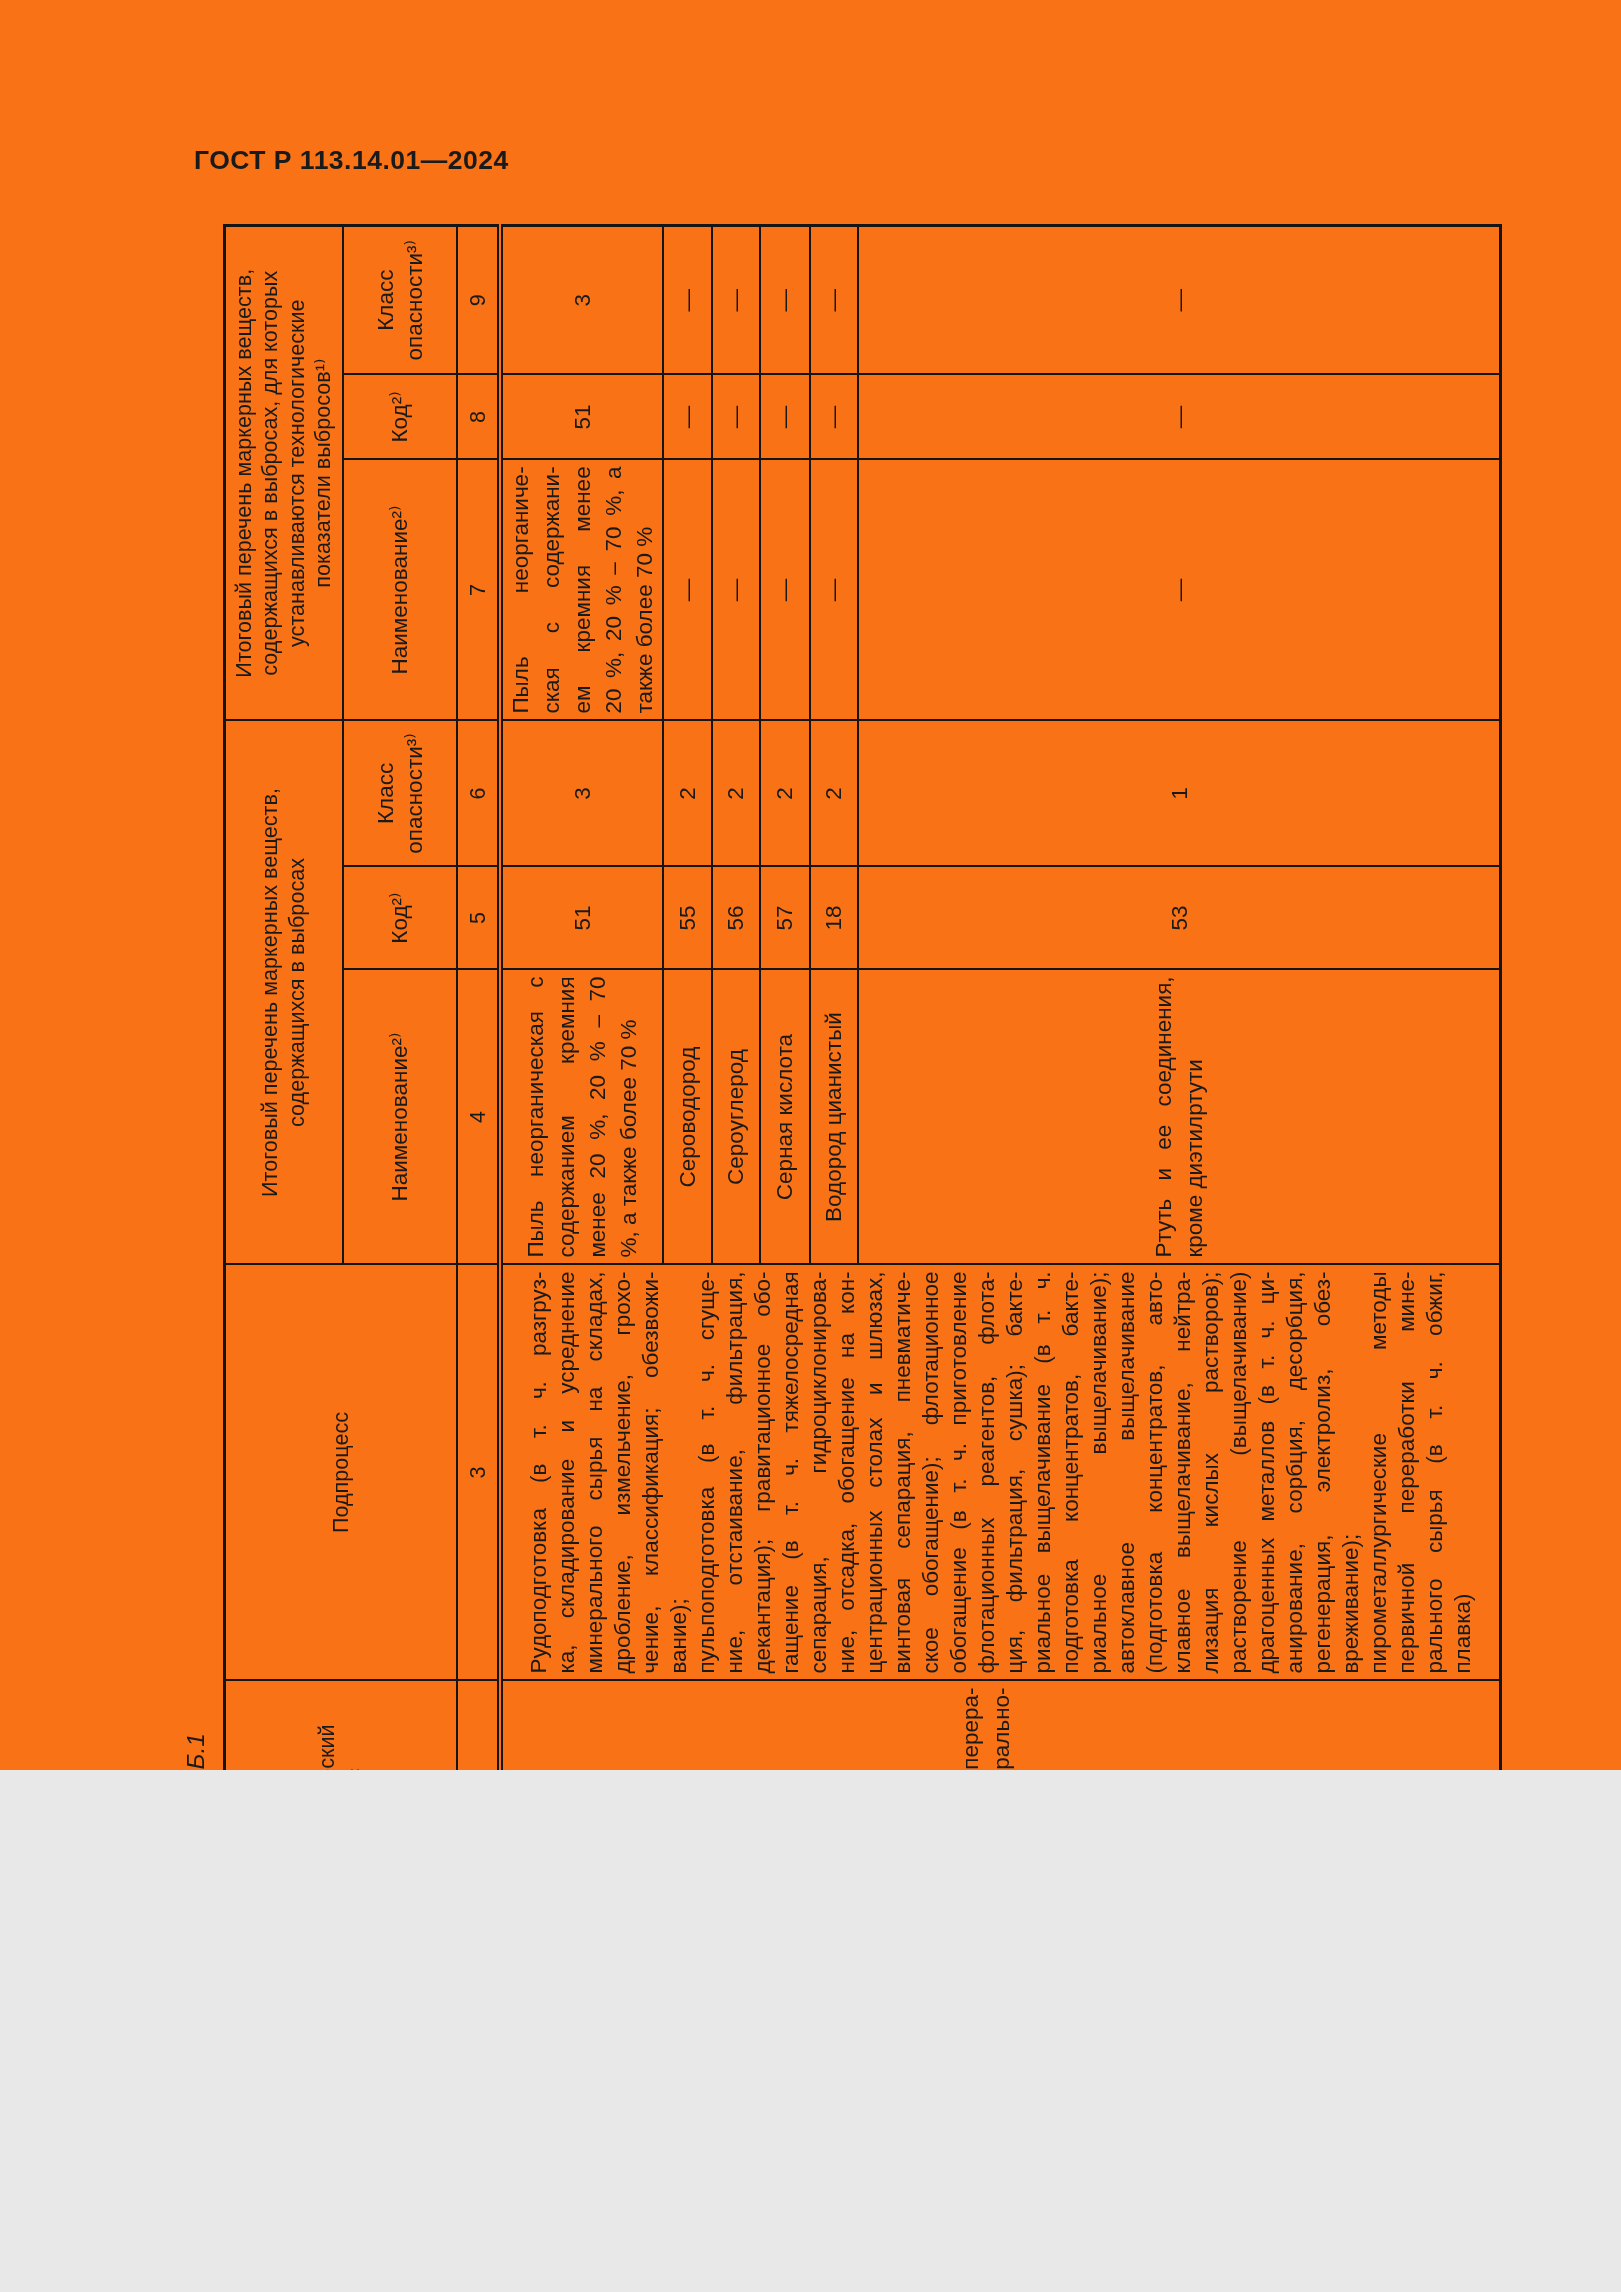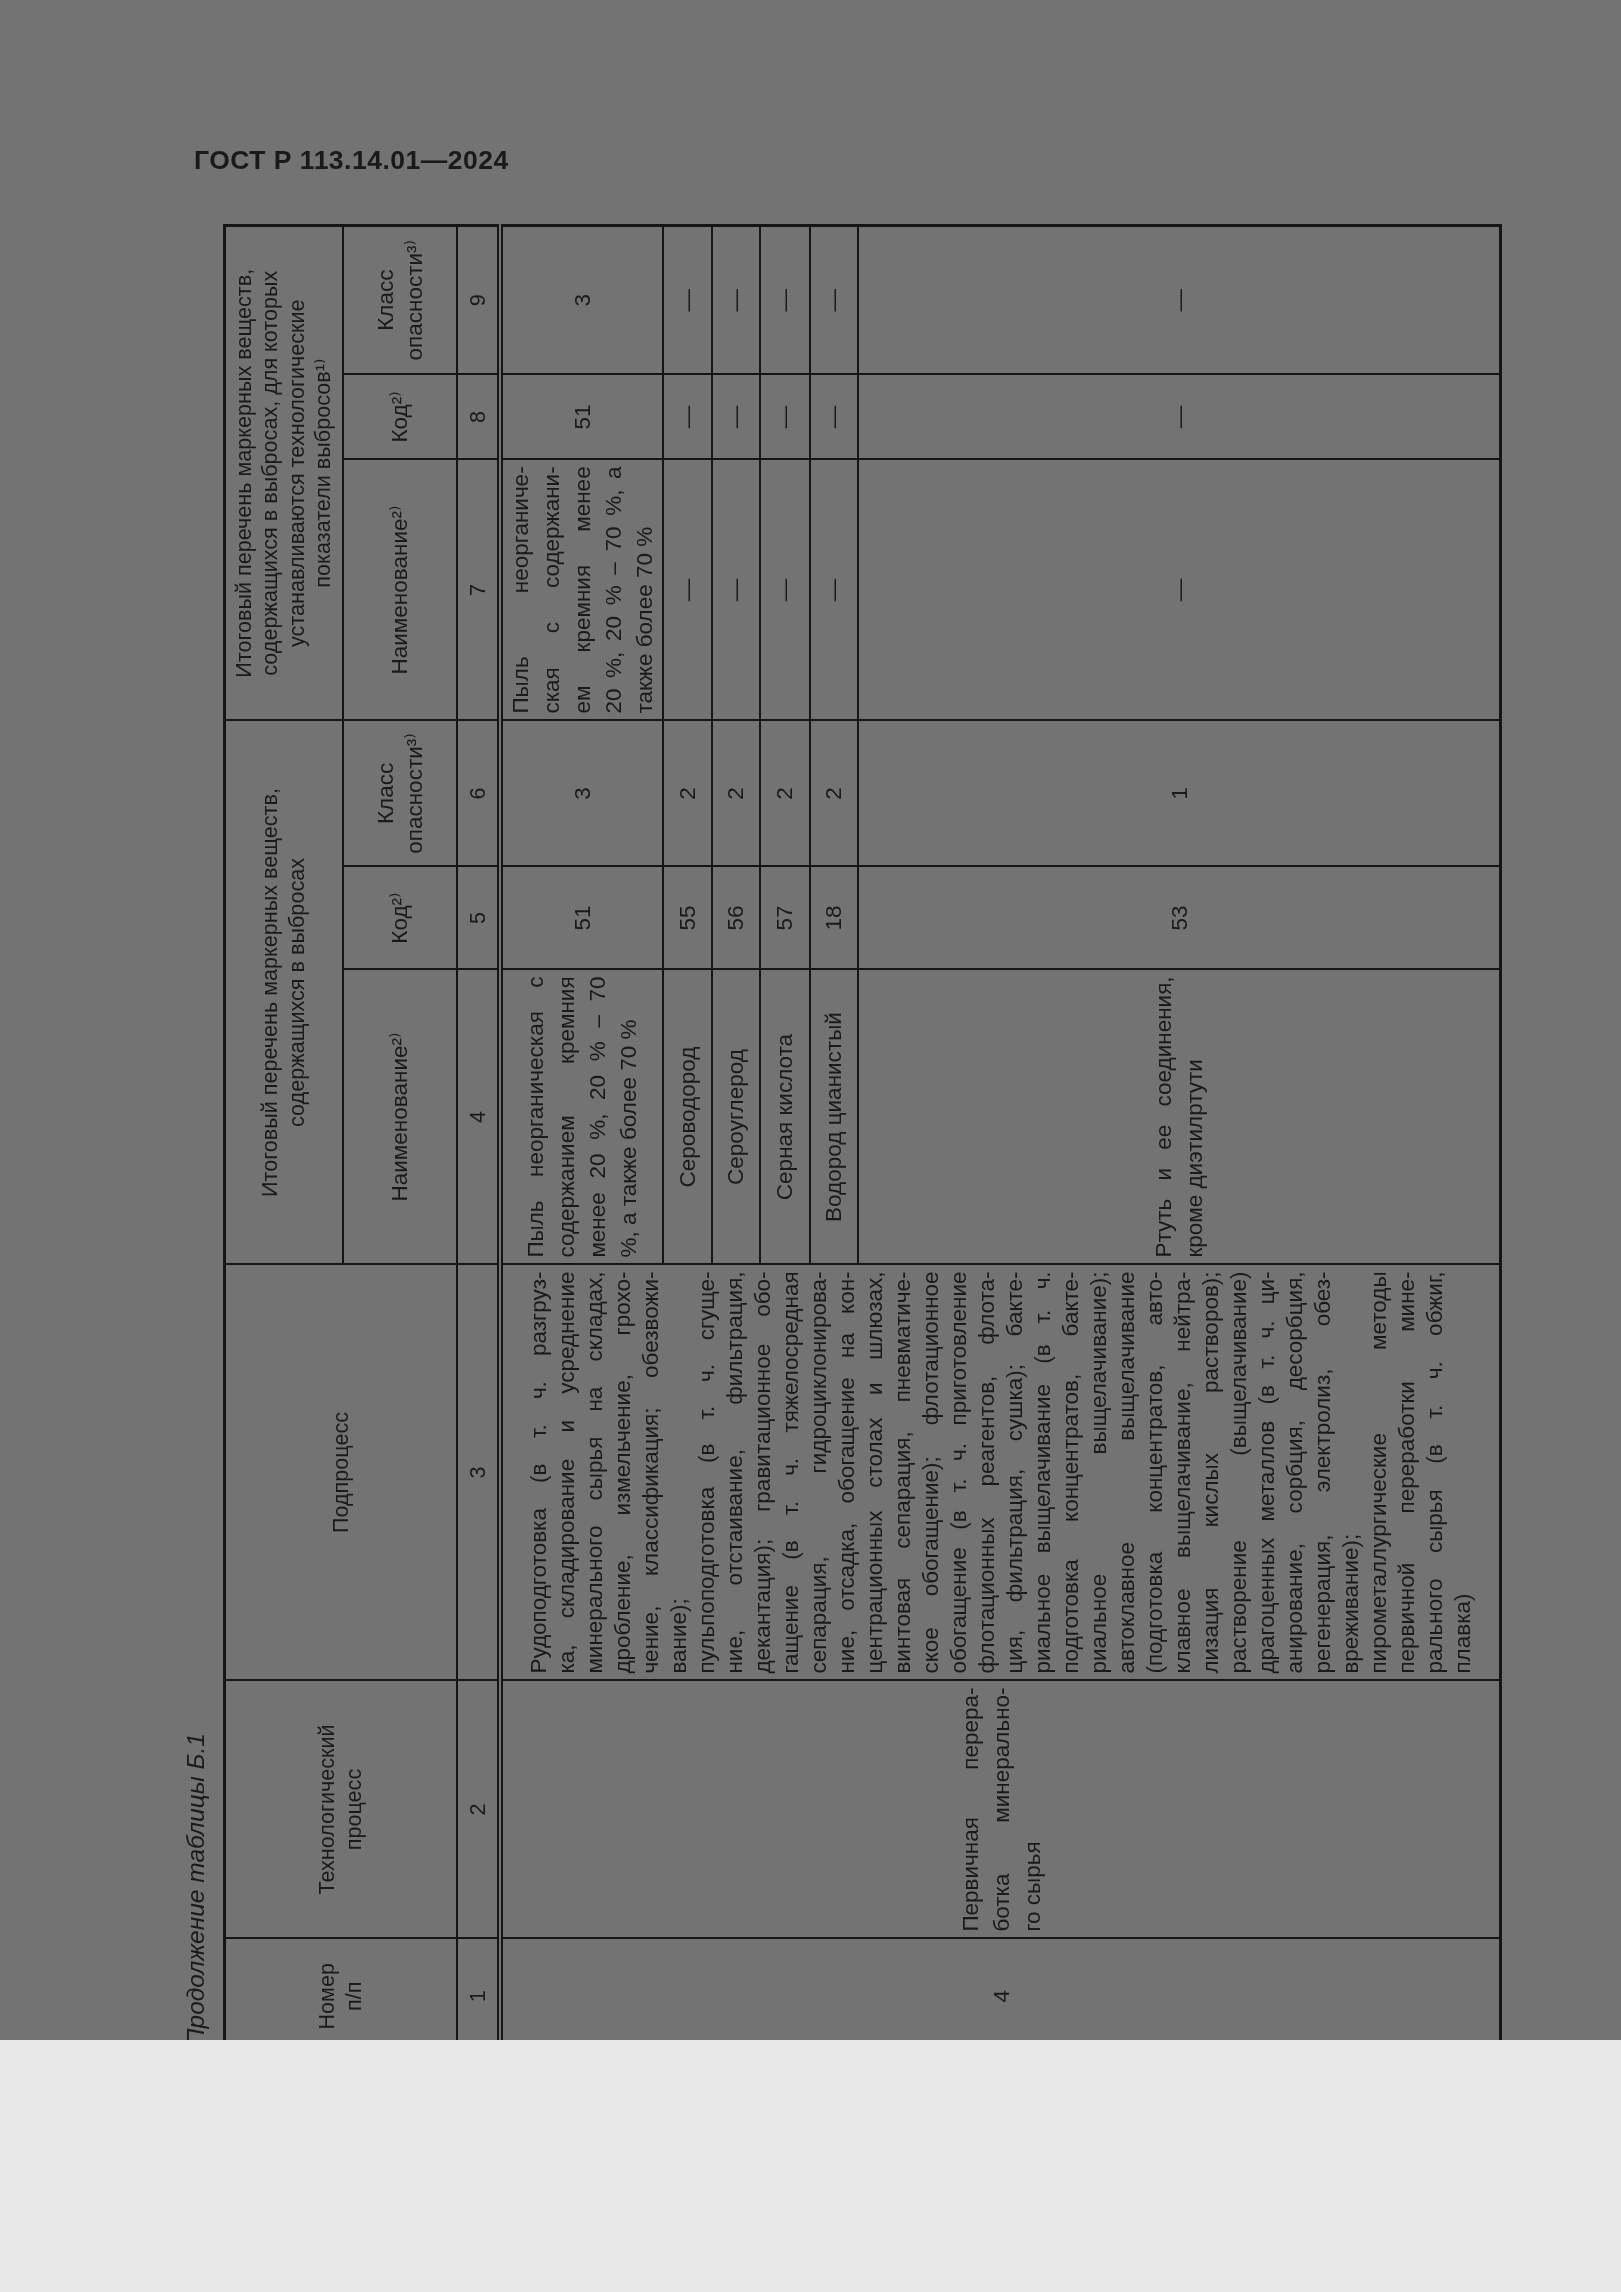--- a/index.html
+++ b/index.html
@@ -1,16 +1,16 @@
 <!DOCTYPE html>
 <html><head>
 <meta charset="utf-8">
 <style>
   html,body{margin:0;padding:0;background:#e8e8e8;}
-  .page{position:relative;width:1621px;height:2040px;background:#737373;overflow:hidden;
+  .page{position:relative;width:1621px;height:1770px;background:#f97316;overflow:hidden;
         font-family:"Liberation Sans","DejaVu Sans",sans-serif;color:#1a1a1a;}
   .doc-header{position:absolute;left:194px;top:145px;font-size:26.5px;font-weight:bold;letter-spacing:0.5px;}
   .page-number{position:absolute;left:194px;top:2064px;font-size:24.5px;}
   .rotated-block{position:absolute;left:182px;top:2056px;width:1828px;
                  transform:rotate(-90deg);transform-origin:top left;}
   .table-caption{font-style:italic;font-size:24.5px;margin:0 0 11.8px 9.8px;height:29px;}
   table.b1{border-collapse:collapse;table-layout:fixed;width:1828px;border:3.9px solid #151515;}
   table.b1 td{border:2.9px solid #151515;padding:2px 5.9px;text-align:center;vertical-align:middle;
               font-size:22.5px;line-height:31px;overflow:hidden;}
   tr.hrow-a td{height:112px;font-size:21.6px;line-height:26.5px;}

